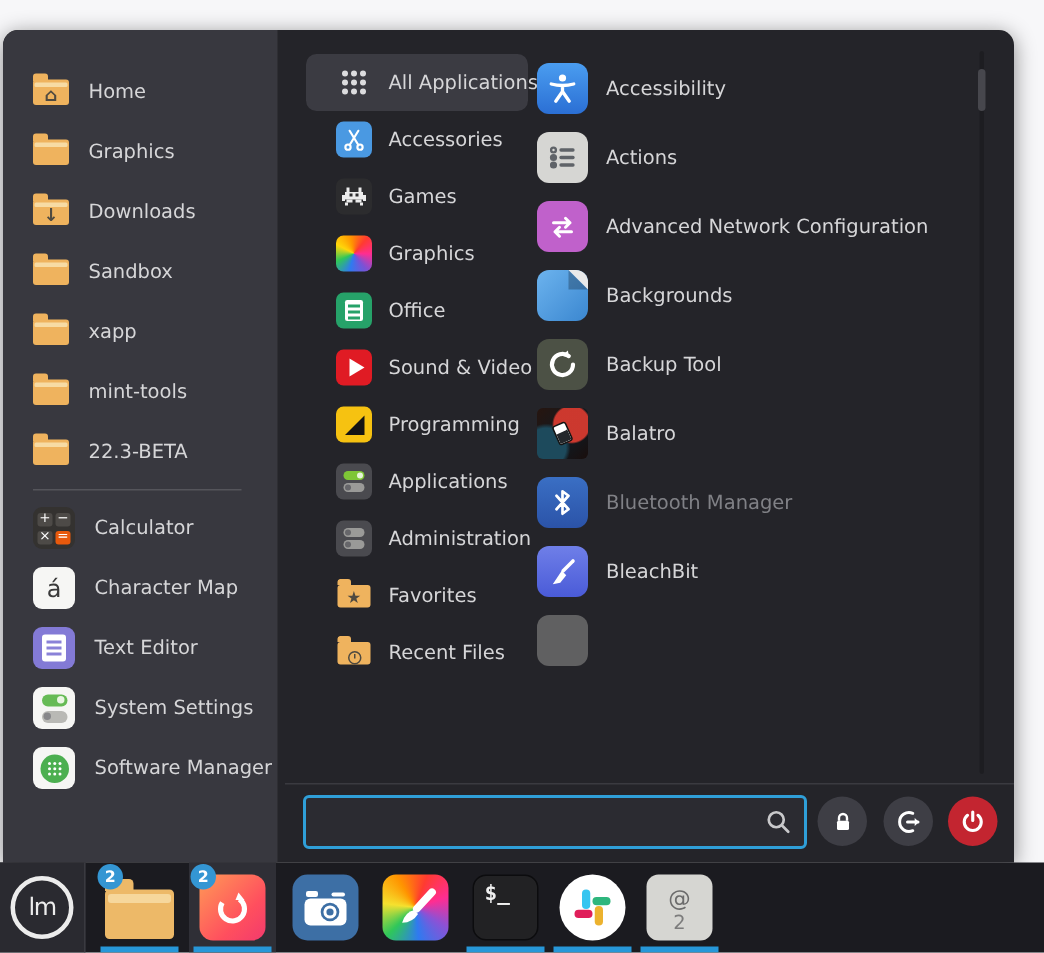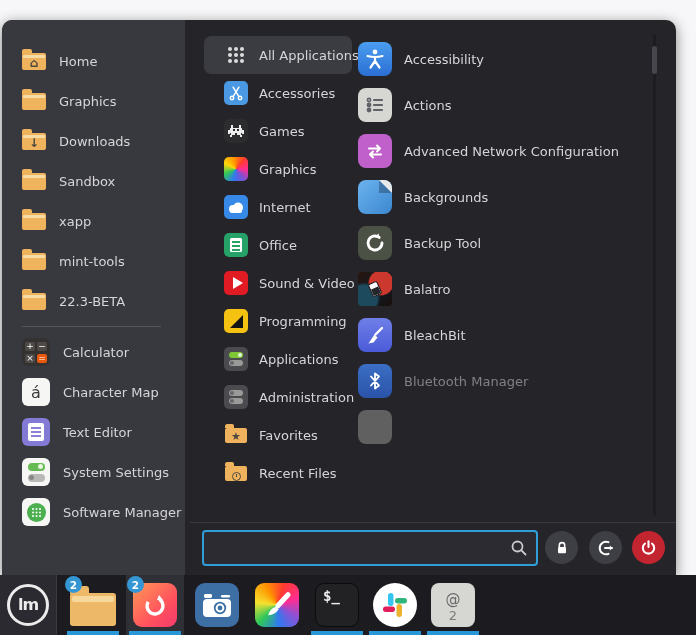--- a/index.html
+++ b/index.html
@@ -105,21 +105,21 @@
 .hsep{position:absolute;left:188px;top:502px;width:486px;height:1px;background:#3a3a40}
 .search{position:absolute;left:200px;top:510px;width:336px;height:36px;background:#2b2b31;border:2px solid #2f9fd8;border-radius:4px;color:#e2e2e2;font-size:13px;padding:0 32px 0 10px;outline:none;font-family:"DejaVu Sans","Liberation Sans",sans-serif}
 .searchicon{position:absolute;left:508px;top:519px;width:18px;height:18px}
 .roundbtn{position:absolute;top:511px;width:33px;height:33px;border-radius:50%;background:#3e3e45;border:none;display:flex;align-items:center;justify-content:center;cursor:pointer}
 .btn-lock{left:543px}.btn-logout{left:587px}
 .btn-power{left:630px;background:#c32530}
 
 
 .taskbar{position:absolute;left:0;top:575px;width:696px;height:60px;background:#1b1b20}
 .mintbtn{position:absolute;left:0;top:0;width:57px;height:60px;background:#2a2a30;border-right:1px solid #3a3a40;display:flex;align-items:center;justify-content:center;cursor:pointer}
-.mintlogo{width:42px;height:42px;border:3px solid #ececec;border-radius:50%;display:flex;align-items:center;justify-content:center;color:#ececec;font-weight:bold;font-size:16px;letter-spacing:-1px;padding-bottom:2px}
+.mintlogo{width:42px;height:42px;border:3px solid #ececec;border-radius:50%;display:flex;align-items:center;justify-content:center;color:#ececec;font-weight:normal;font-size:16px;letter-spacing:-1px;padding-bottom:2px}
 .tcell{position:absolute;top:0;width:58px;height:60px;display:flex;align-items:center;justify-content:center;cursor:pointer}
 .tcell.hl{background:#2f2f36}
 .runbar{position:absolute;left:3px;right:3px;bottom:0;height:4px;background:#2797d8}
 .badge{position:absolute;left:1px;top:1px;width:17px;height:17px;border-radius:50%;background:#3496d3;color:#fff;font-size:10.5px;font-weight:bold;display:flex;align-items:center;justify-content:center;z-index:2}
 .ticon{width:44px;height:44px;border-radius:9px;display:flex;align-items:center;justify-content:center;position:relative;overflow:hidden}
 .tfolder{position:relative;width:46px;height:33px;background:#edb968;border-radius:3px;margin-top:8px}
 .tfolder::before{content:"";position:absolute;top:-7px;left:0;width:19px;height:8px;background:#edb968;border-radius:3px 3px 0 0}
 .tfolder::after{content:"";position:absolute;top:3px;left:2px;right:2px;height:6px;background:#f6d79c;border-radius:2px}
 .t-firefox{background:linear-gradient(135deg,#ff9a56,#ff4f5e 65%,#f23a6d)}
 .t-camera{background:#3d6fa5;border-radius:10px}
@@ -250,30 +250,20 @@
               <rect x="9" y="5" width="2" height="2" fill="#2c2c2e"></rect>
             </svg>
         </span>
         <span>Games</span>
       </div>
       <div class="cat">
         <span class="cicon c-graphics"></span>
         <span>Graphics</span>
       </div>
       <div class="cat">
-        <span class="cicon c-internet">
-          <svg width="18" height="14" viewBox="0 0 18 14">
-              <circle cx="6" cy="9" r="4" fill="#fff"></circle>
-              <circle cx="11" cy="7.5" r="5" fill="#fff"></circle>
-              <rect x="3" y="9" width="12" height="4" rx="2" fill="#fff"></rect>
-            </svg>
-        </span>
-        <span>Internet</span>
-      </div>
-      <div class="cat">
         <span class="cicon c-office">
             <span class="doc"></span>
           </span>
         <span>Office</span>
       </div>
       <div class="cat">
         <span class="cicon c-sv">
             <span class="playtri"></span>
           </span>
         <span>Sound &amp; Video</span>
@@ -369,36 +359,36 @@
             </svg>
         </span>
         <span class="rowlabel2">Backup Tool</span>
       </div>
       <div class="app">
         <span class="aicon a-balatro">
             <span class="card"></span>
           </span>
         <span class="rowlabel2">Balatro</span>
       </div>
+      <div class="app dimmed">
+        <span class="aicon a-bt">
+          <svg width="14" height="20" viewBox="0 0 14 20">
+              <path d="M3 5.5 L11 14.5 L7 17.5 L7 2.5 L11 5.5 L3 14.5" stroke="#fff" stroke-width="1.8" fill="none" stroke-linejoin="round" stroke-linecap="round"></path>
+            </svg>
+        </span>
+        <span class="rowlabel2">Bluetooth Manager</span>
+      </div>
       <div class="app">
         <span class="aicon a-bleach">
           <svg width="22" height="22" viewBox="0 0 22 22">
               <line x1="18" y1="4" x2="11.5" y2="10.5" stroke="#fff" stroke-width="2.4" stroke-linecap="round"></line>
               <path d="M4.5 19.5 L10.5 10.5 L13.5 13.5 L9.5 18.5 Z" fill="#fff"></path>
             </svg>
         </span>
         <span class="rowlabel2">BleachBit</span>
-      </div>
-      <div class="app dimmed">
-        <span class="aicon a-bt">
-          <svg width="14" height="20" viewBox="0 0 14 20">
-              <path d="M3 5.5 L11 14.5 L7 17.5 L7 2.5 L11 5.5 L3 14.5" stroke="#fff" stroke-width="1.8" fill="none" stroke-linejoin="round" stroke-linecap="round"></path>
-            </svg>
-        </span>
-        <span class="rowlabel2">Bluetooth Manager</span>
       </div>
       <div class="app">
         <span class="aicon a-partial"></span>
       </div>
     </div>
 
     <div class="sb-track"></div>
     <div class="sb-thumb"></div>
 
     <div class="hsep"></div>

